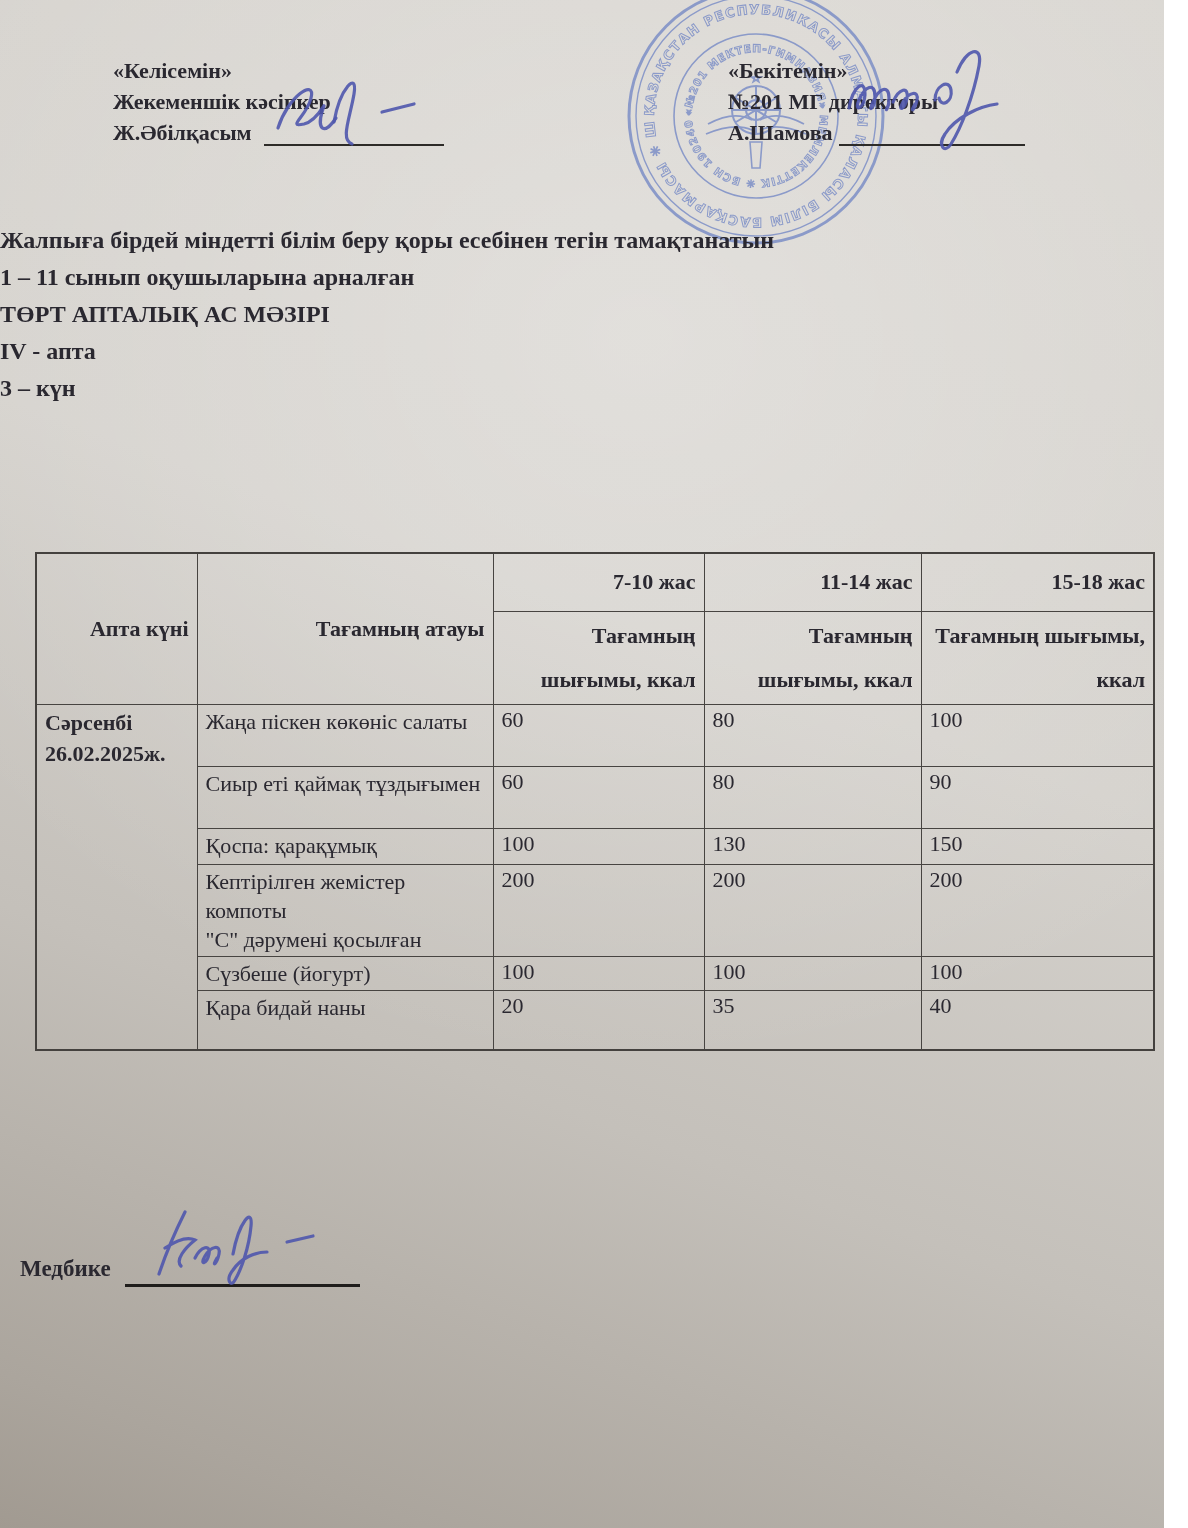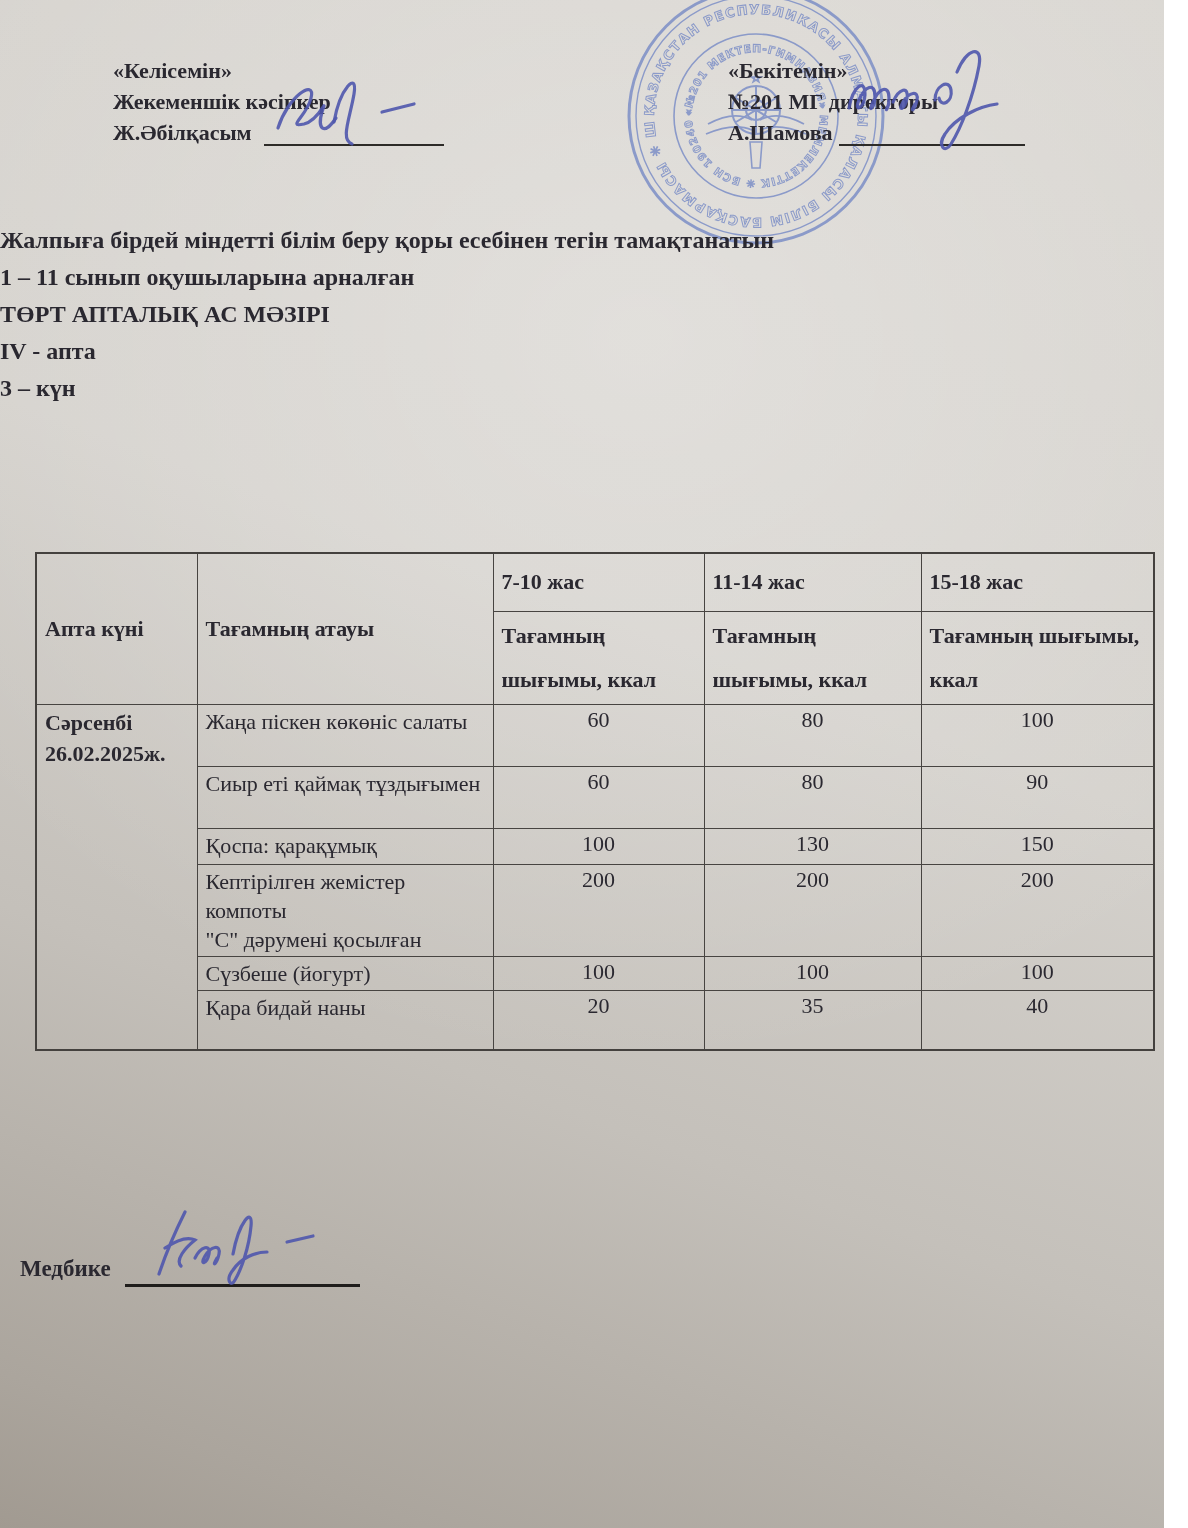--- a/index.html
+++ b/index.html
@@ -25,28 +25,28 @@
   
   .stamp{position:absolute;left:622px;top:-18px;width:268px;height:268px;opacity:.78;filter:blur(.4px);pointer-events:none;}
   .stamp *{fill:none;stroke:#7488c5;}
   .stamp text{stroke:none;fill:#6d83c2;font-family:"DejaVu Sans",sans-serif;font-weight:bold;}
   
   .doc-title{position:absolute;top:222px;left:0;width:100%;font-weight:bold;font-size:24px;line-height:37px;}
   
   table.menu{position:absolute;left:35px;top:552px;width:1118px;border-collapse:collapse;table-layout:fixed;font-size:22px;}
   table.menu th,table.menu td{border:1.6px solid #474441;padding:2px 8px;vertical-align:top;}
   table.menu{border:2.5px solid #44413e;}
-  table.menu thead th{font-weight:bold;vertical-align:middle;text-align:left;}
+  table.menu thead th{font-weight:bold;vertical-align:middle;text-align:right;}
   th.headcol{text-align:left;padding-left:12px;}
   tr.age-row{height:58px;}
   tr.sub-row{height:86px;}
   tr.sub-row th{line-height:44px;vertical-align:middle;}
   td.day{font-weight:bold;line-height:31px;padding-top:6px;padding-left:10px;}
   td.dish{line-height:29px;padding-left:10px;white-space:pre-line;}
-  td.num{text-align:center;padding-top:4px;}
+  td.num{text-align:left;padding-top:4px;}
   tr.r1{height:62px;} tr.r2{height:62px;} tr.r3{height:36px;}
   tr.r4{height:92px;} tr.r5{height:34px;} tr.r6{height:60px;}
   
   .footer{position:absolute;left:20px;top:1256px;display:flex;align-items:flex-start;font-size:23px;font-weight:bold;}
   .footer .sig-line{border-bottom:3px solid #1f1d1b;height:28px;}
 </style>
 </head>
 <body>
 
 <div class="page">

